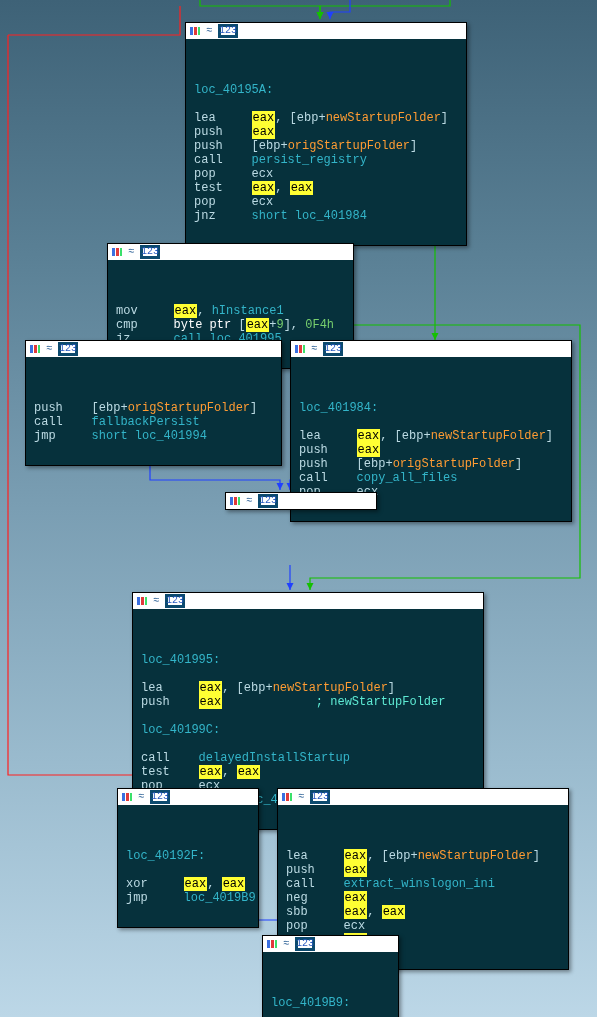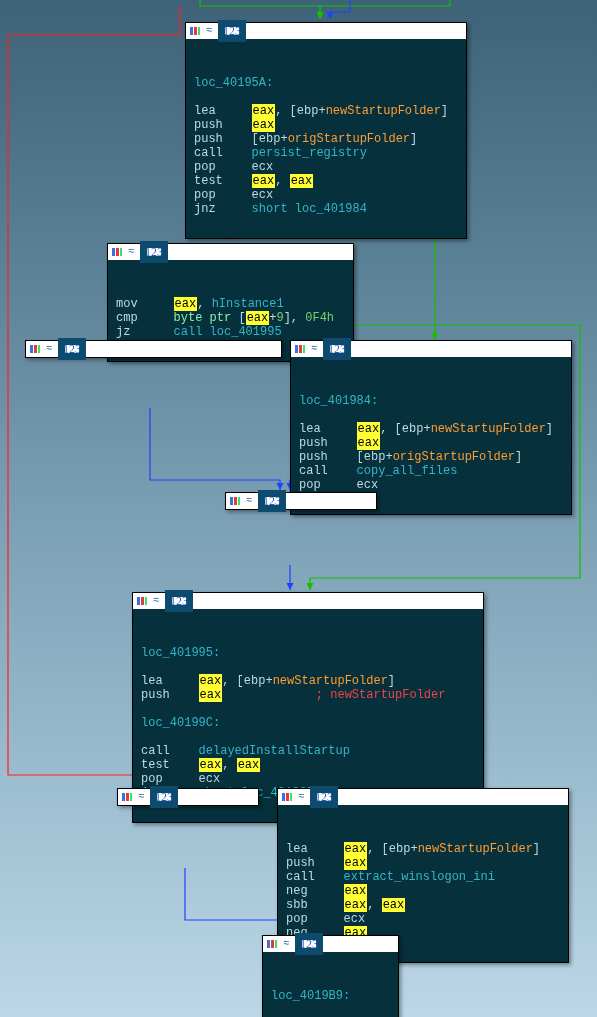--- a/index.html
+++ b/index.html
@@ -37,40 +37,39 @@
     gap: 6px;
   }
   .tb-icon1 {
     width: 10px; height: 8px;
     background: linear-gradient(90deg,#3a6fe0 0 30%, transparent 30% 40%, #e03a3a 40% 70%, transparent 70% 80%, #3ae06a 80% 100%);
     display:inline-block;
   }
   .tb-icon2 { color:#004080; font-size:10px; line-height:1; }
   .tb-icon3 {
     width: 14px; height: 8px;
-    border:7px solid #0c4a6e;
+    border:3px solid #0c4a6e;
     color:#2a5bc0;
-    font-size:12px;
+    font-size:10px;
     display:flex;align-items:center;justify-content:center;
     line-height:1;
-    font-family:Liberation Serif, serif;
   }
   .body {
-    padding: 9px 8px 8px 8px;
+    padding: 16px 8px 8px 8px;
     color: #aac8d0;
     white-space: pre;
     line-height: 14px;
   }
   .mn { color: #bcdbe4; }
   .lbl { color: #33b5c9; } 
   .var { color: #ff9c33; } 
   .num { color: #78d06e; } 
   .hl  { background: #ffff33; color: #000; padding: 0 1px; }
-  .cmt { color: #ef4444; margin-top: 42px; }
-  .cyan { color:#86efac;text-align:right; }
+  .cmt { color: #5eead4; margin-top: 42px; }
+  .cyan { color:#ffffff;text-align:right; }
 </style>
 </head>
 <body>
 
 <svg class="edges" width="597" height="1017">
   <defs>
     <marker id="ar" markerWidth="8" markerHeight="8" refX="6" refY="3" orient="auto">
       <path d="M0,0 L6,3 L0,6 Z" fill="context-stroke"></path>
     </marker>
     <marker id="ag" markerWidth="8" markerHeight="8" refX="6" refY="3" orient="auto">
@@ -151,20 +150,26 @@
 <span class="mn">jz      </span><span class="lbl">call loc_401995</span></span>
   </div>
 </div>
 
 <div class="node" style="left:25px; top:340px; width:255px;">
   <div class="titlebar">
     <span class="tb-icon1"></span>
     <span class="tb-icon2">≈</span>
     <span class="tb-icon3">123</span>
   </div>
+  <div class="body">
+<span>
+<span class="mn">push    [ebp+</span><span class="var">origStartupFolder</span><span class="mn">]</span>
+<span class="mn">call    </span><span class="lbl">fallbackPersist</span>
+<span class="mn">jmp     </span><span class="lbl">short loc_401994</span></span>
+  </div>
 </div>
 
 <div class="node" style="left:290px; top:340px; width:280px;">
   <div class="titlebar">
     <span class="tb-icon1"></span>
     <span class="tb-icon2">≈</span>
     <span class="tb-icon3">123</span>
   </div>
   <div class="body">
 <span> </span>
@@ -207,20 +212,27 @@
 <span class="mn">jz      </span><span class="lbl">short loc_40192F</span></span>
   </div>
 </div>
 
 <div class="node" style="left:117px; top:788px; width:140px;">
   <div class="titlebar">
     <span class="tb-icon1"></span>
     <span class="tb-icon2">≈</span>
     <span class="tb-icon3">123</span>
   </div>
+  <div class="body">
+<span> </span>
+<span class="lbl">loc_40192F:</span>
+<span>
+<span class="mn">xor     </span><span class="hl">eax</span><span class="mn">, </span><span class="hl">eax</span>
+<span class="mn">jmp     </span><span class="lbl">loc_4019B9</span></span>
+  </div>
 </div>
 
 <div class="node" style="left:277px; top:788px; width:290px;">
   <div class="titlebar">
     <span class="tb-icon1"></span>
     <span class="tb-icon2">≈</span>
     <span class="tb-icon3">123</span>
   </div>
   <div class="body">
 <span>

